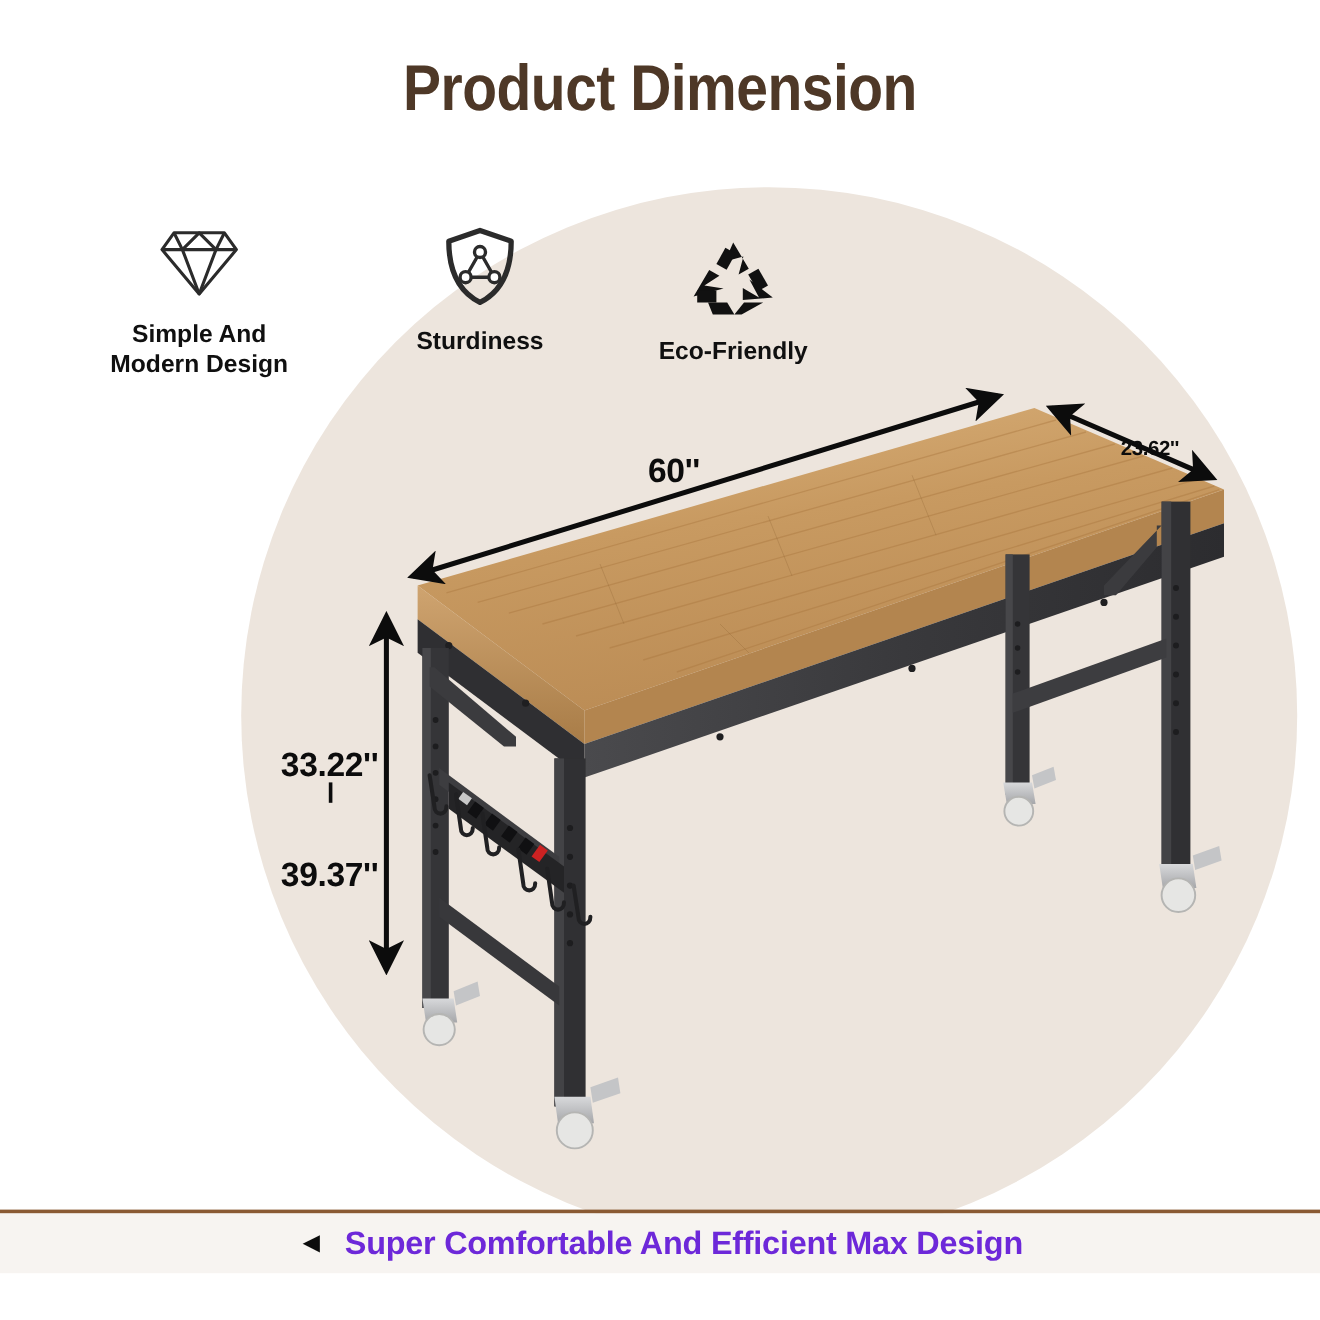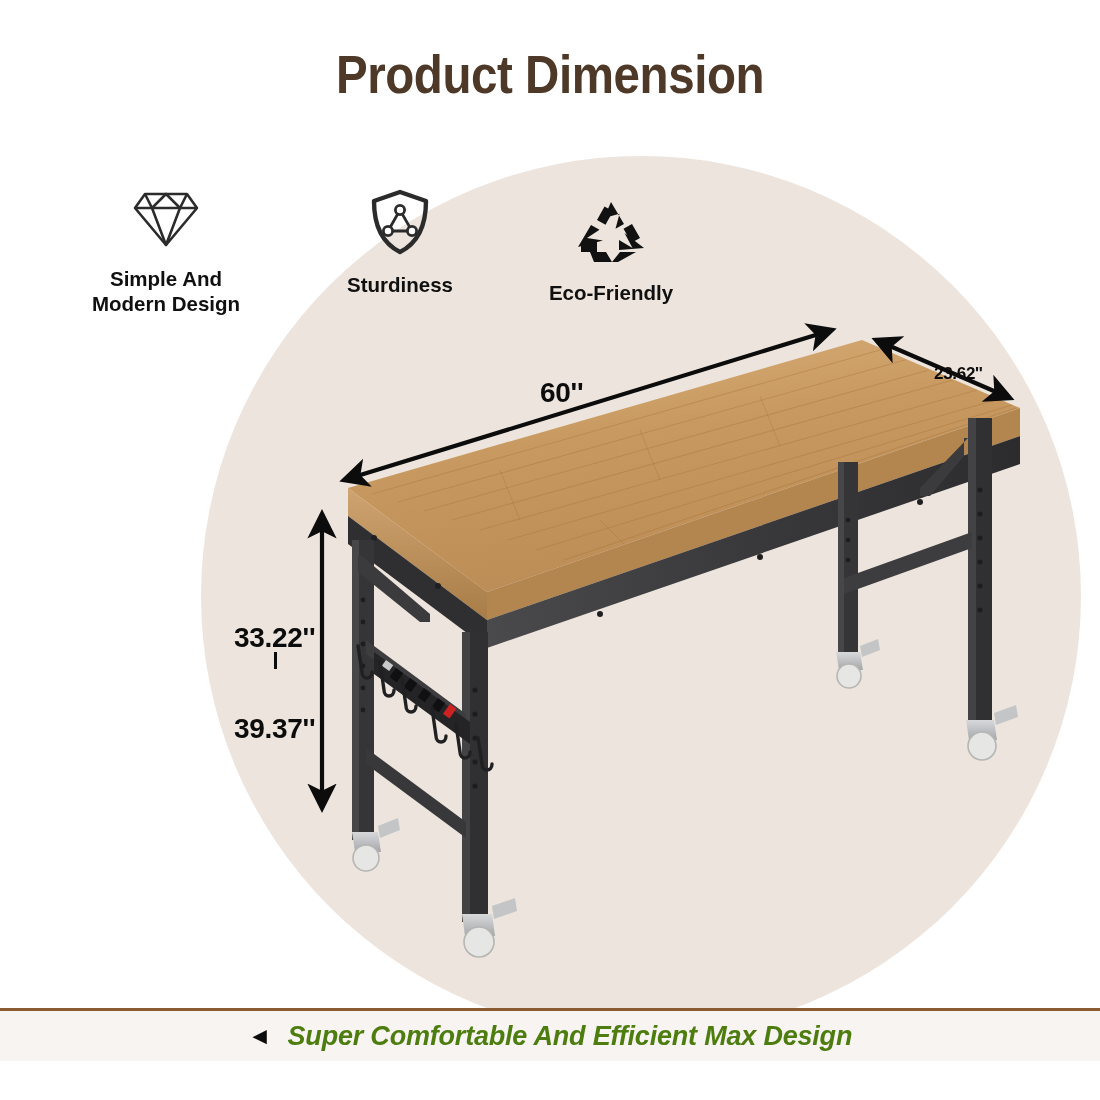--- a/index.html
+++ b/index.html
@@ -126,24 +126,23 @@
     gap: 16px;
   }
   #caption-arrow-icon {
     font-size: 24px;
     line-height: 1;
     color: #0c0c0c;
   }
   #caption-text {
     font-size: 27px;
     font-weight: bold;
-    color: #4d7c0f;
+    color: #6d28d9;
     letter-spacing: -0.2px;
     white-space: nowrap;
-    font-style: italic;
   }
 </style>
 </head>
 <body>
 
 <div id="backdrop-circle"></div>
 
 <div id="page-title">Product Dimension</div>
 
 <div class="feature" id="feature-simple">

